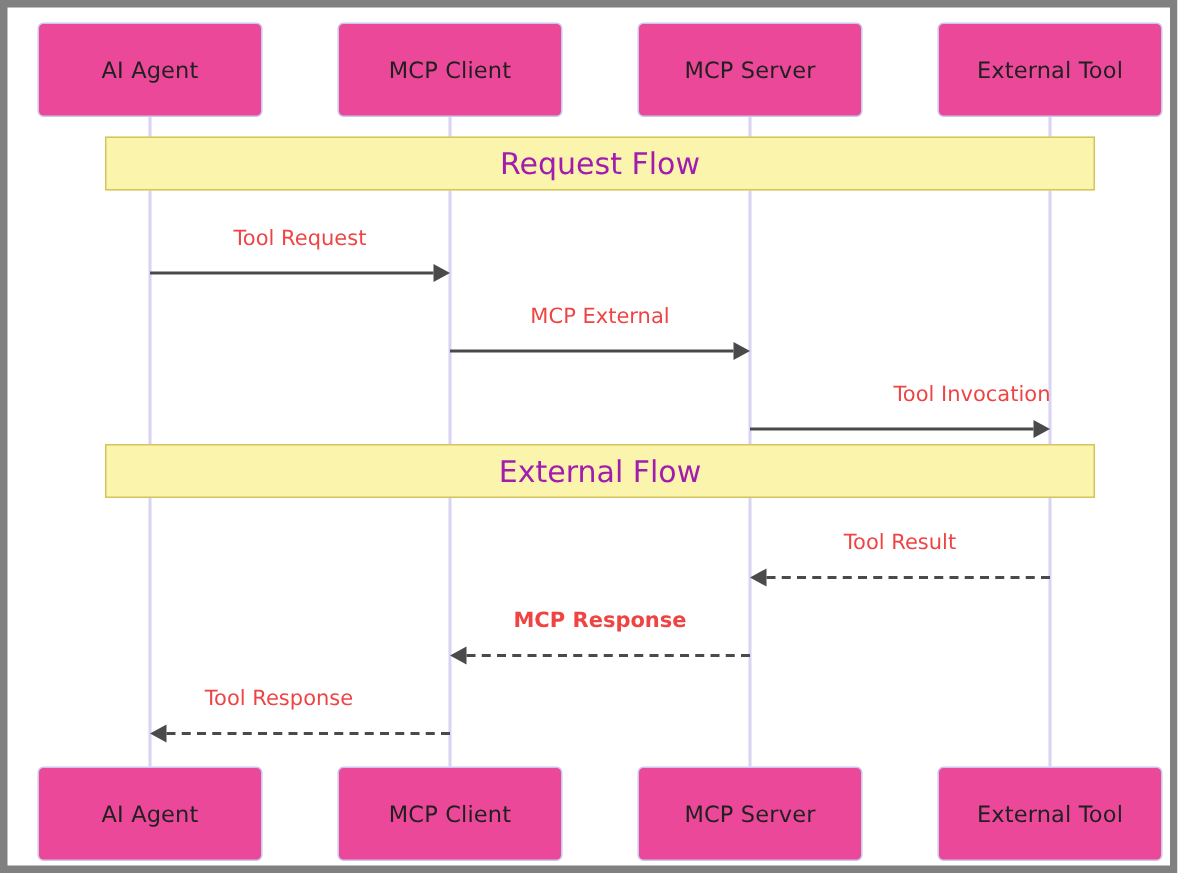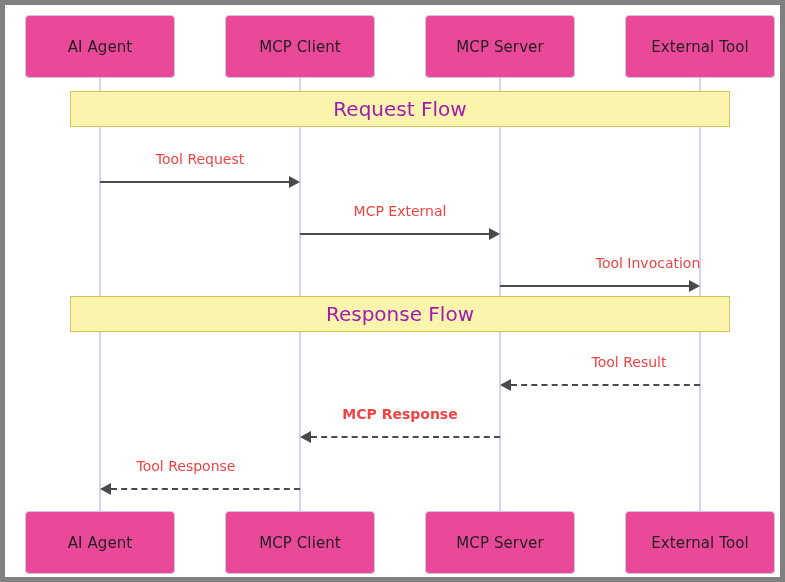--- a/index.html
+++ b/index.html
@@ -131,34 +131,34 @@
       <div class="participant-box" style="left: 420px; top: 506px;">
         <span class="participant-label">MCP Server</span>
       </div>
       <div class="participant-box" style="left: 620px; top: 506px;">
         <span class="participant-label">External Tool</span>
       </div>
       <div class="region-banner" style="left: 65px; width: 660px; top: 86px;">
         <span class="region-label">Request Flow</span>
       </div>
       <div class="region-banner" style="left: 65px; width: 660px; top: 291px;">
-        <span class="region-label">Response Flow</span>
+        <span class="region-label">External Flow</span>
       </div>
       <div class="msg-line solid" style="left: 95px; width: 189px; top: 176px;"></div>
       <div class="arrow-head right" style="top: 171px; left: 284px;"></div>
       <div class="msg-label" style="left: 195px; top: 146px;">Tool Request</div>
       <div class="msg-line solid" style="left: 295px; width: 189px; top: 228px;"></div>
       <div class="arrow-head right" style="top: 223px; left: 484px;"></div>
       <div class="msg-label" style="left: 395px; top: 198px;">MCP External</div>
       <div class="msg-line solid" style="left: 495px; width: 189px; top: 280px;"></div>
       <div class="arrow-head right" style="top: 275px; left: 684px;"></div>
       <div class="msg-label" style="left: 595px; top: 250px; margin-left: 48px;">Tool Invocation</div>
       <div class="msg-line dotted" style="left: 506px; width: 189px; top: 379px;"></div>
       <div class="arrow-head left" style="top: 374px; left: 495px;"></div>
-      <div class="msg-label" style="left: 595px; top: 349px; margin-left: 29px;">Tool Result</div>
+      <div class="msg-label" style="left: 595px; top: 349px;">Tool Result</div>
       <div class="msg-line dotted" style="left: 306px; width: 189px; top: 431px;"></div>
       <div class="arrow-head left" style="top: 426px; left: 295px;"></div>
       <div class="msg-label" style="left: 395px; top: 401px; font-weight: bold;">MCP Response</div>
       <div class="msg-line dotted" style="left: 106px; width: 189px; top: 483px;"></div>
       <div class="arrow-head left" style="top: 478px; left: 95px;"></div>
       <div class="msg-label" style="left: 181px; top: 453px;">Tool Response</div>
     </div>
 </div>
 
 </body></html>

